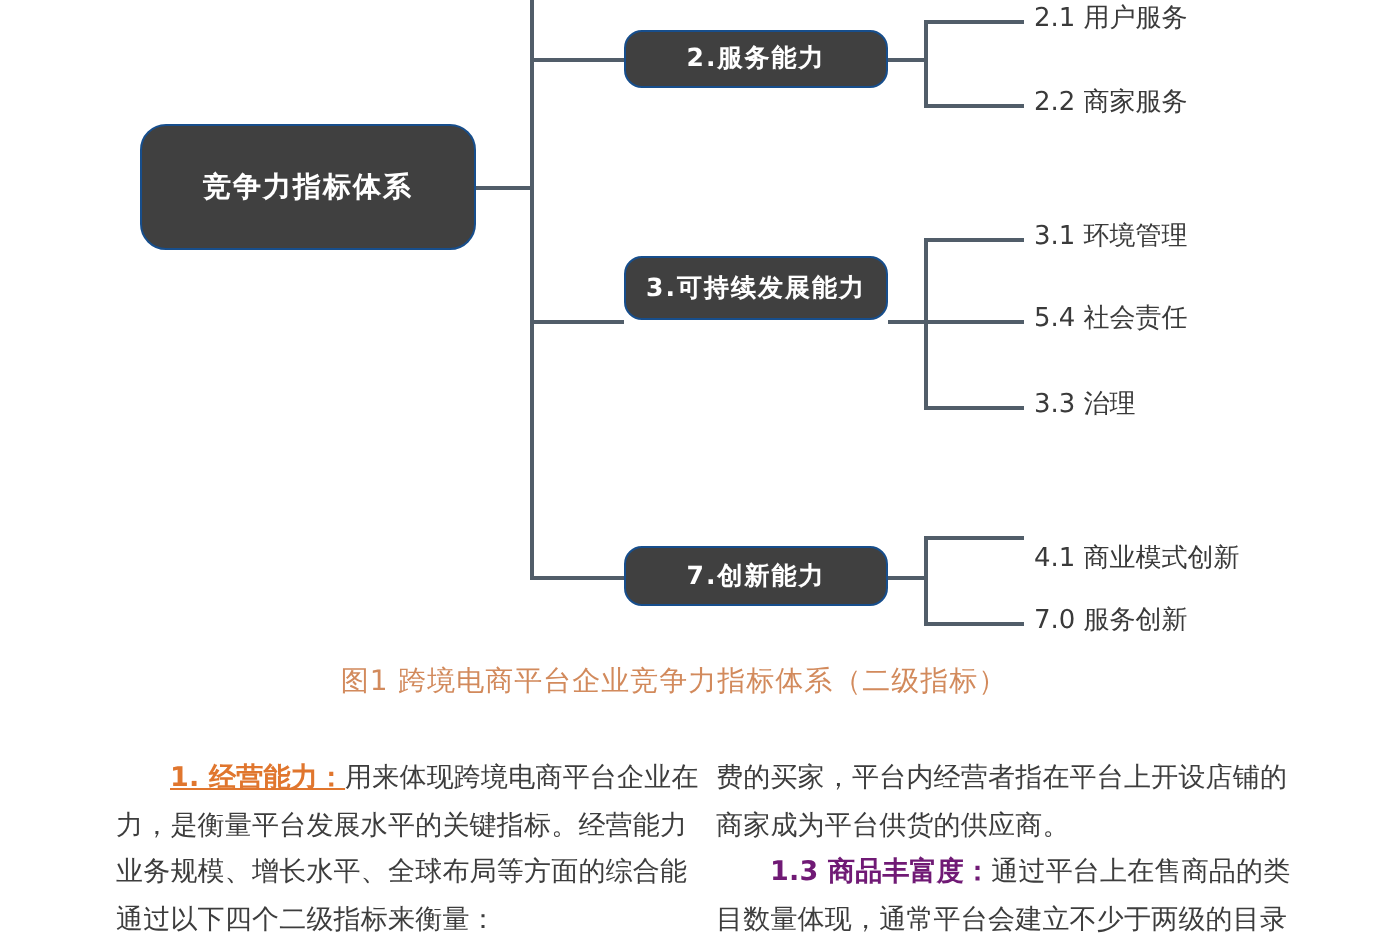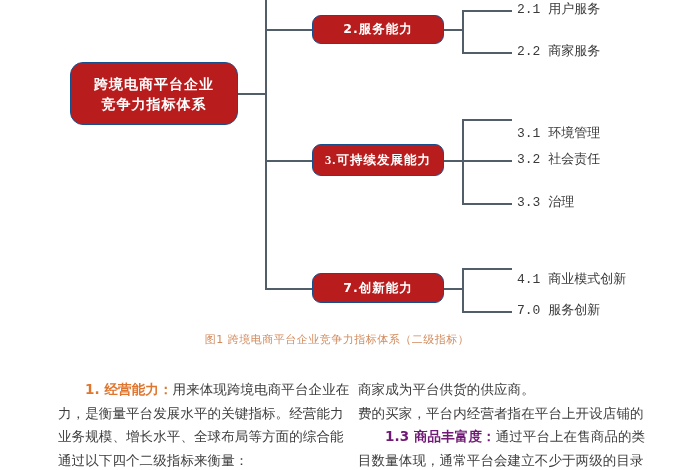--- a/index.html
+++ b/index.html
@@ -9,60 +9,60 @@
     background:#ffffff;
     overflow:hidden;
     font-family:"DejaVu Sans","Liberation Sans",sans-serif;
   }
   
   .vl{position:absolute;width:1.5px;background:#515d69;}
   .hl{position:absolute;height:1.5px;background:#515d69;}
   
   .node{
     position:absolute;
-    background:#b91c1c;
+    background:#404040;
     border:1px solid #174e8c;
     border-radius:9px;
     color:#ffffff;
     display:flex;align-items:center;justify-content:center;
     font-weight:bold;
     box-sizing:border-box;
   }
   .root-box{
     left:70px;top:62px;width:168px;height:63px;
     border-radius:13px;
     flex-direction:column;
     font-size:14px;line-height:20px;letter-spacing:1px;
     text-align:center;
   }
   .branch{left:312px;width:132px;font-size:12.5px;letter-spacing:1px;}
   .branch.b2{top:15px;height:29px;}
-  .branch.b3{top:144px;height:32px;font-family:Liberation Serif, serif;}
+  .branch.b3{top:128px;height:32px;}
   .branch.b4{top:273px;height:30px;}
   .leaf{
     position:absolute;left:517px;height:18px;line-height:18px;
-    font-size:13px;color:#3a3a3a;white-space:nowrap;font-family:Liberation Mono, monospace;
+    font-size:13px;color:#3a3a3a;white-space:nowrap;
   }
   
   .caption{
     position:absolute;left:100px;top:332px;width:474px;
-    text-align:center;font-size:11px;color:#d28a5c;
+    text-align:center;font-size:14px;color:#d28a5c;
     letter-spacing:0.5px;white-space:nowrap;
   }
   
   .col{
     position:absolute;top:378px;
     font-size:13.5px;color:#3d3d3d;
     line-height:23.5px;
   }
   .col.left{left:58px;width:286px;}
   .col.right{left:358px;width:292px;}
   .bline{white-space:nowrap;letter-spacing:0.1px;}
   .indent{padding-left:27px;}
-  .accent{color:#e0762e;font-weight:bold;}
+  .accent{color:#e0762e;font-weight:bold;text-decoration:underline;}
   .lead-bold{color:#701a75;font-weight:bold;}
 </style>
 </head>
 <body>
 
 <div class="page">
 
   <div>
 
     <div class="vl" style="left:265px;top:0;height:289px;"></div>
@@ -82,50 +82,49 @@
 
     <div class="hl" style="left:462px;top:10px;width:50px;"></div>
     <div class="hl" style="left:462px;top:52px;width:50px;"></div>
     <div class="hl" style="left:462px;top:119px;width:50px;"></div>
     <div class="hl" style="left:462px;top:160px;width:50px;"></div>
     <div class="hl" style="left:462px;top:203px;width:50px;"></div>
     <div class="hl" style="left:462px;top:268px;width:50px;"></div>
     <div class="hl" style="left:462px;top:311px;width:50px;"></div>
 
     <div class="node root-box">
-      <div>跨境电商平台企业</div>
       <div>竞争力指标体系</div>
     </div>
 
     <div class="node branch b2">2.服务能力</div>
     <div class="node branch b3">3.可持续发展能力</div>
     <div class="node branch b4">7.创新能力</div>
 
     <div class="leaf" style="top:1px;">2.1 用户服务</div>
     <div class="leaf" style="top:43px;">2.2 商家服务</div>
-    <div class="leaf" style="top:110px;margin-top:15px;">3.1 环境管理</div>
-    <div class="leaf" style="top:151px;">3.2 社会责任</div>
+    <div class="leaf" style="top:110px;">3.1 环境管理</div>
+    <div class="leaf" style="top:151px;">5.4 社会责任</div>
     <div class="leaf" style="top:194px;">3.3 治理</div>
     <div class="leaf" style="top:271px;">4.1 商业模式创新</div>
     <div class="leaf" style="top:302px;">7.0 服务创新</div>
   </div>
 
   <div class="caption">图1 跨境电商平台企业竞争力指标体系（二级指标）</div>
 
   <div class="col left">
     <div class="bline indent">
       <span class="accent">1. 经营能力：</span><span>用来体现跨境电商平台企业在</span>
     </div>
     <div class="bline">力，是衡量平台发展水平的关键指标。经营能力</div>
     <div class="bline">业务规模、增长水平、全球布局等方面的综合能</div>
     <div class="bline">通过以下四个二级指标来衡量：</div>
   </div>
 
   <div class="col right">
+    <div class="bline">费的买家，平台内经营者指在平台上开设店铺的</div>
     <div class="bline">商家成为平台供货的供应商。</div>
-    <div class="bline">费的买家，平台内经营者指在平台上开设店铺的</div>
     <div class="bline indent">
       <span class="lead-bold">1.3 商品丰富度：</span><span>通过平台上在售商品的类</span>
     </div>
     <div class="bline">目数量体现，通常平台会建立不少于两级的目录</div>
   </div>
 
 </div>
 
 </body></html>

